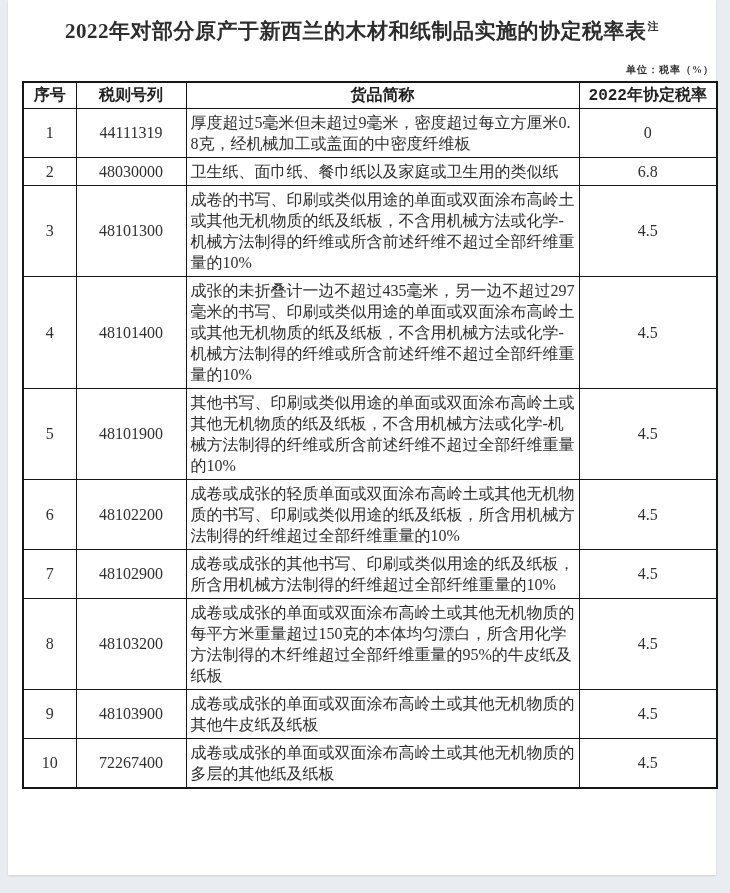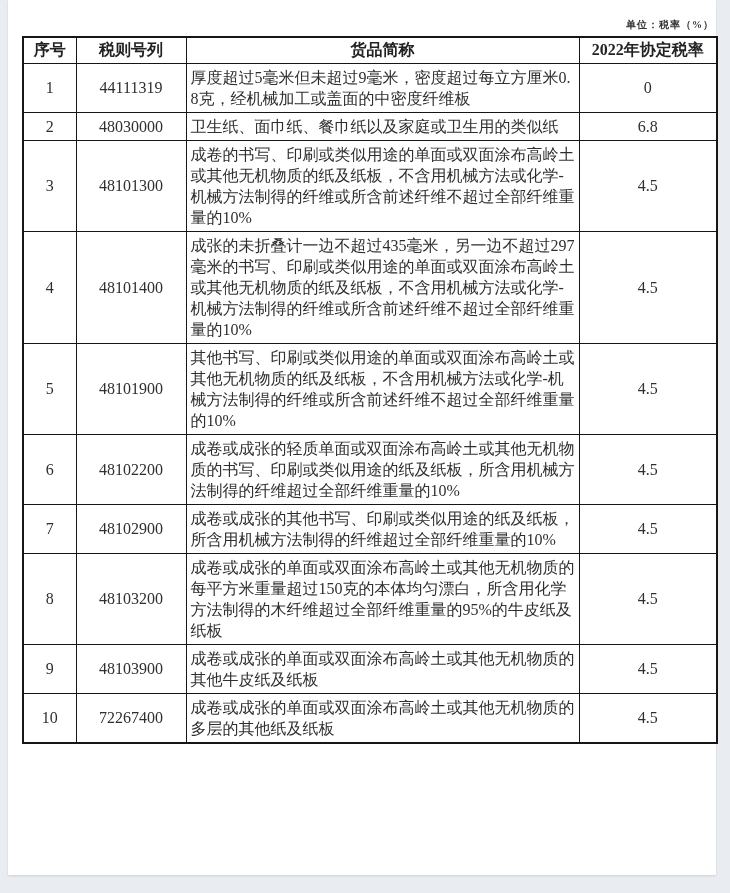--- a/index.html
+++ b/index.html
@@ -61,20 +61,21 @@
     padding: 3px 4px;
     vertical-align: middle;
     word-break: break-all;
   }
   table.tariff th {
     font-weight: bold;
     font-size: 16px;
     padding: 2px 2px;
     text-align: center;
     color: #222222;
+    font-family: Liberation Mono, monospace;
   }
   td.no, td.code, td.rate {
     text-align: center;
     font-size: 15.5px;
     color: #3a3a3a;
   }
   td.desc {
     text-align: left;
     line-height: 21px;
     padding: 3px 6px;
@@ -89,20 +90,21 @@
   .footnote b {
     font-weight: bold;
     color: #1f1f1f;
   }
 </style>
 </head>
 <body>
 
 <div class="page">
 
+  <h1 class="doc-title"><span>2022年对部分原产于新西兰的木材和纸制品实施的协定税率表</span><sup>注</sup></h1>
 
   <div class="unit-line">单位：税率（%）</div>
 
   <table class="tariff">
     <colgroup>
       <col style="width:53px">
       <col style="width:110px">
       <col style="width:393px">
       <col style="width:138px">
     </colgroup>

